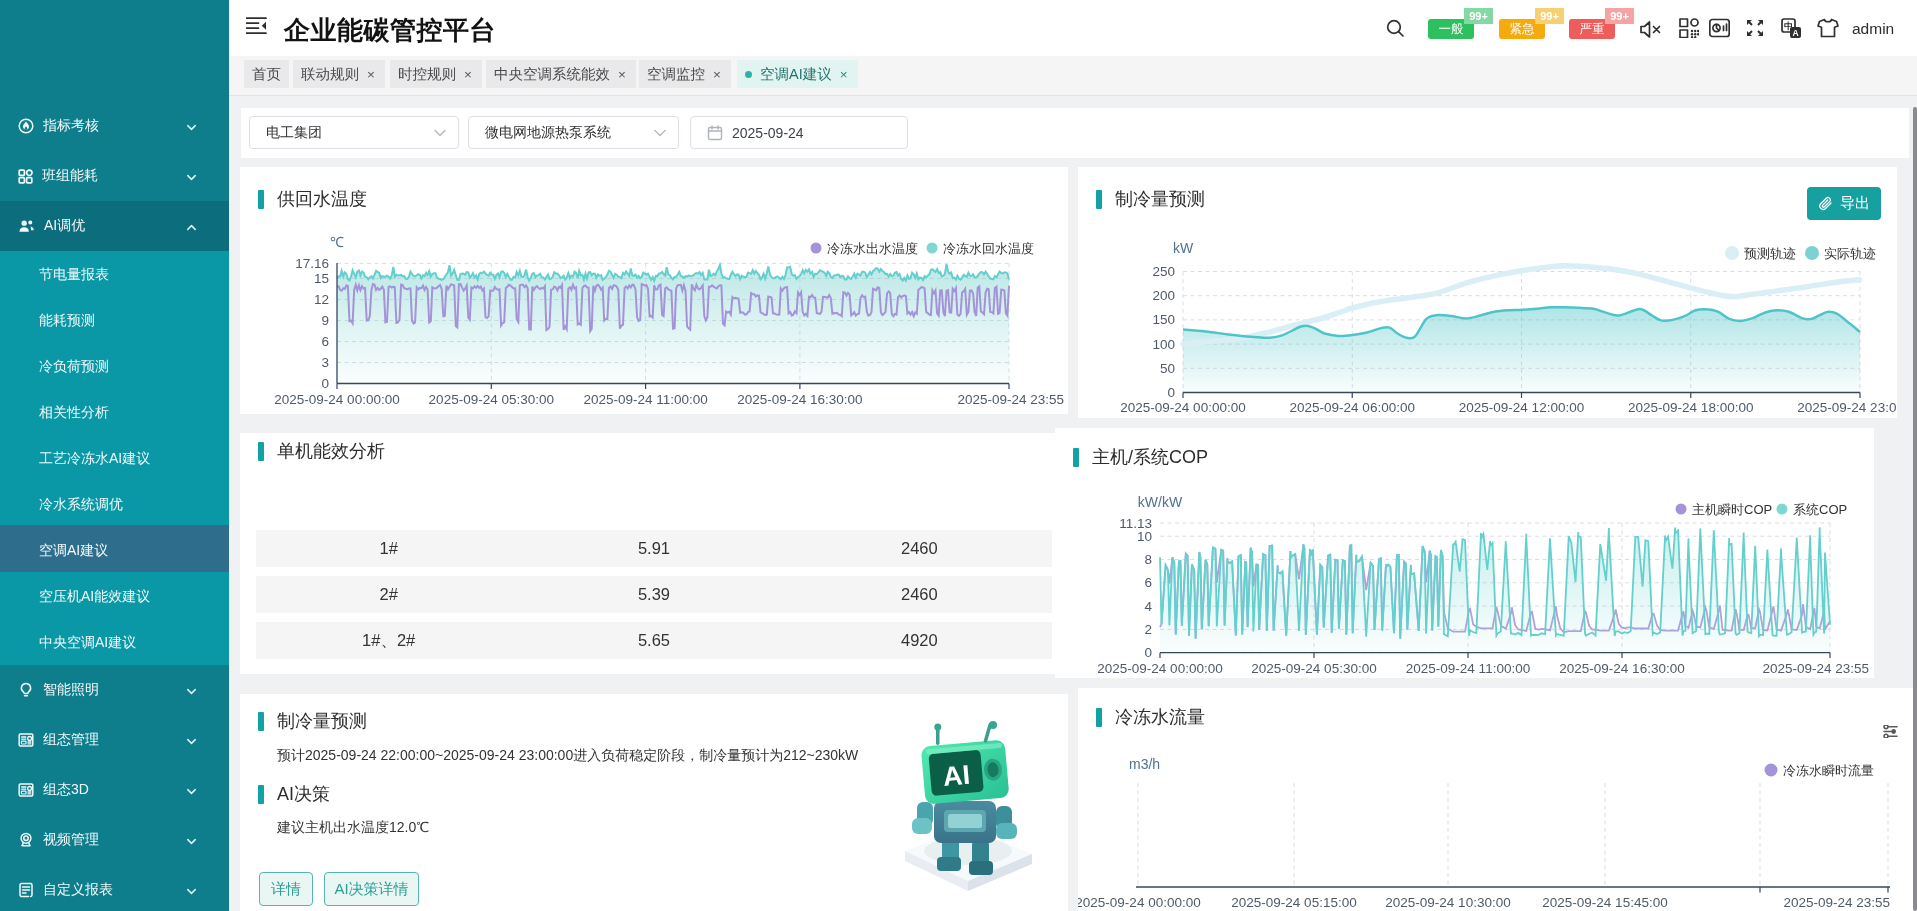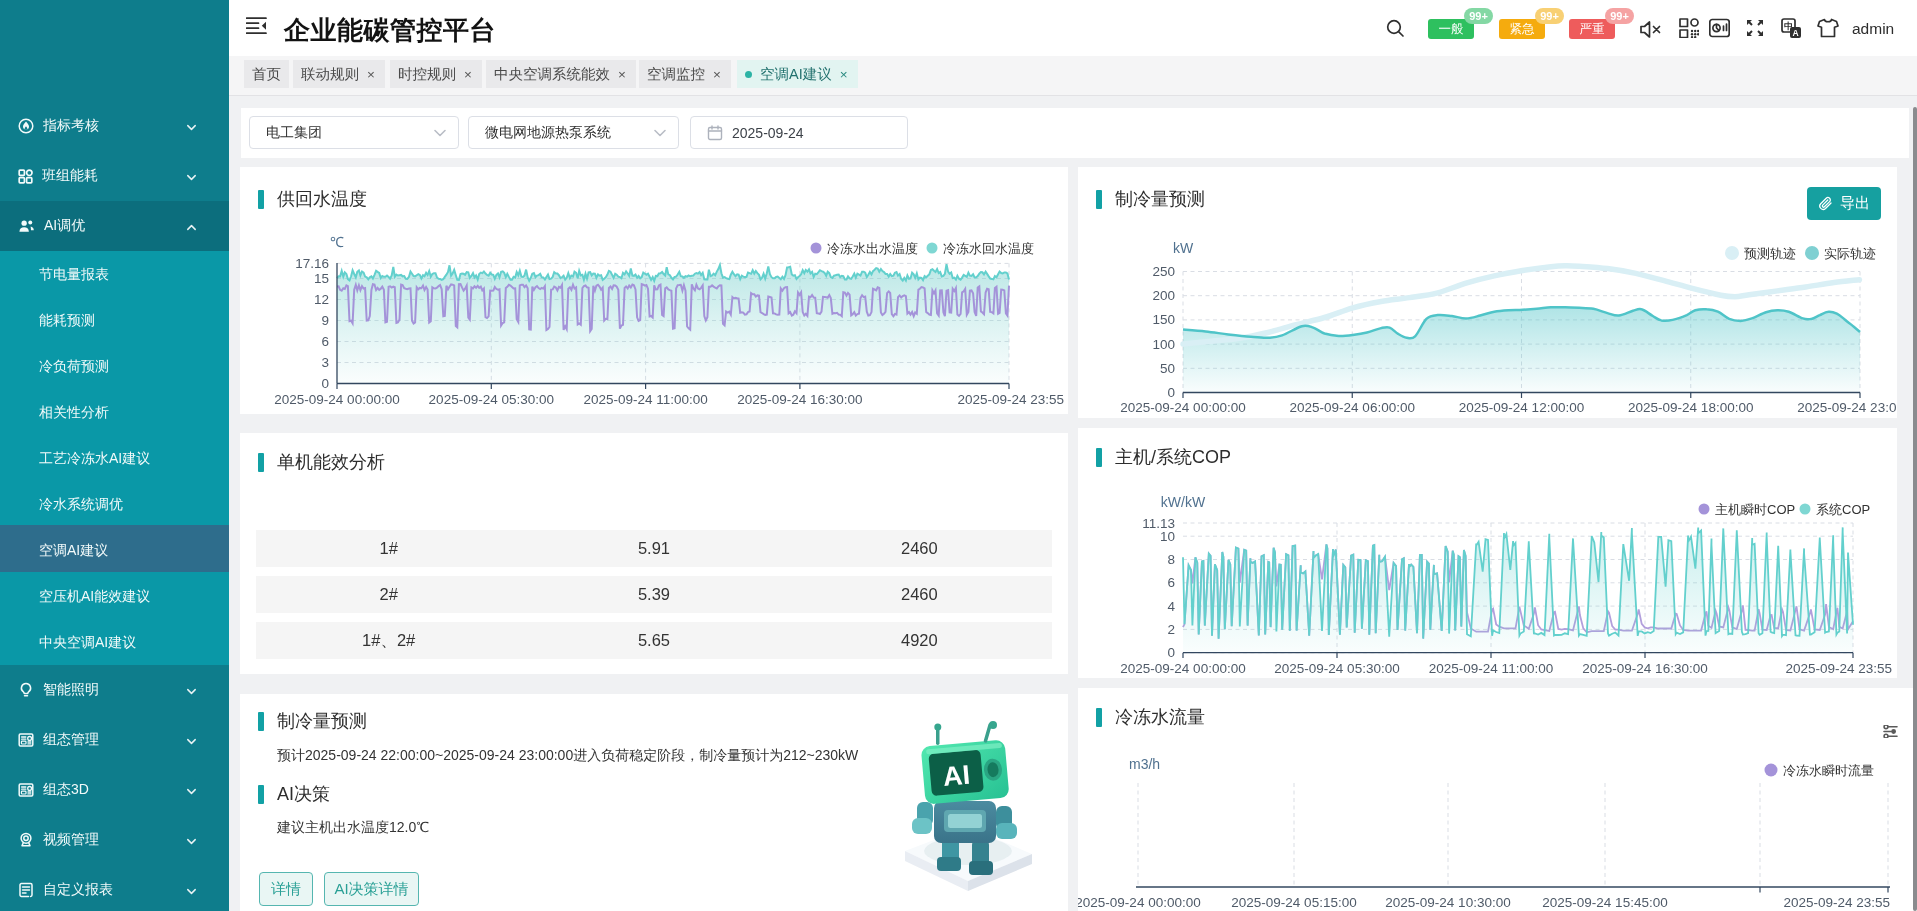--- a/index.html
+++ b/index.html
@@ -9,21 +9,21 @@
 #sidebar{position:absolute;left:0;top:0;width:229px;height:911px;background:#0e7d8c;color:#eef7f8}
 .mitem{position:absolute;left:0;width:229px;height:50px;display:flex;align-items:center;font-size:14px;color:#f2fafa}
 .mitem svg{margin-left:18px;margin-right:9px;flex:0 0 auto}
 .mitem .chev{position:absolute;right:22px;top:50%;margin-top:-5px}
 .sub{position:absolute;left:0;width:229px;height:46px;line-height:46px;font-size:14px;color:#f2fafa;padding-left:39px}
 
 #header{position:absolute;left:229px;top:0;width:1688px;height:56px;background:#fff}
 #htitle{position:absolute;left:55px;top:13px;font-size:26px;font-weight:bold;color:#121212;letter-spacing:0.5px}
 .hicon{position:absolute;top:19px}
 .badge{position:absolute;top:19px;height:20px;border-radius:3px;color:#fff;font-size:12.5px;text-align:center;line-height:20px;width:46px}
-.bub{position:absolute;top:8px;width:29px;height:16px;border-radius:8px;color:#fff;font-size:11px;text-align:center;line-height:16px;font-weight:bold}
+.bub{position:absolute;top:8px;width:29px;height:16px;border-radius:0;color:#fff;font-size:11px;text-align:center;line-height:16px;font-weight:bold}
 
 #tabbar{position:absolute;left:229px;top:56px;width:1688px;height:40px;background:#f5f5f6;border-bottom:1px solid #e2e2e5}
 .tab{position:absolute;top:4px;height:28px;background:#e9e9eb;color:#494949;font-size:14.5px;display:flex;align-items:center;padding:0 8px;white-space:nowrap}
 .tab .x{margin-left:6px;font-size:13.5px;color:#555;padding:0 2px}
 .tab.active{background:#e2f4f1;color:#22716e}
 .tab.active .x{color:#2a8a80}
 .tab .dot{width:7px;height:7px;border-radius:50%;background:#2cb3a5;margin-right:8px}
 
 #filterbar{position:absolute;left:241px;top:108px;width:1668px;height:50px;background:#fff}
 .inp{position:absolute;top:8px;height:33px;background:#fff;border:1px solid #dcdfe6;border-radius:4px;font-size:14px;color:#303030;display:flex;align-items:center;padding-left:16px}
@@ -328,38 +328,38 @@
         <text class="axtext" x="612.75" y="244.5" text-anchor="middle">2025-09-24 18:00:00</text>
         <text class="axtext" x="782" y="244.5" text-anchor="middle">2025-09-24 23:00:00</text>
         <text class="unit" x="105" y="86" text-anchor="middle">kW</text>
         <circle cx="654" cy="86" r="7" fill="#d9eff5"></circle>
         <text class="leg" x="666" y="91">预测轨迹</text>
         <circle cx="734" cy="86" r="7" fill="#7fd0d2"></circle>
         <text class="leg" x="746" y="91">实际轨迹</text>
       </svg>
 </div>
 <div class="card" style="left:240px;top:433px;width:828px;height:241px">
-<div class="ctitle" style="left:18px;top:17px"><span class="bar"></span>单机能效分析</div>
+<div class="ctitle" style="left:18px;top:6px"><span class="bar"></span>单机能效分析</div>
 <div class="trow" style="left:16px;top:97px;width:796px;height:37px;background:#f5f5f5;font-size:16.5px;color:#333">
         <div>1#</div>
         <div>5.91</div>
         <div>2460</div>
       </div>
 <div class="trow" style="left:16px;top:143px;width:796px;height:37px;background:#f5f5f5;font-size:16.5px;color:#333">
         <div>2#</div>
         <div>5.39</div>
         <div>2460</div>
       </div>
 <div class="trow" style="left:16px;top:189px;width:796px;height:37px;background:#f5f5f5;font-size:16.5px;color:#333">
         <div>1#、2#</div>
         <div>5.65</div>
         <div>4920</div>
       </div>
 </div>
-<div class="card" style="left:1078px;top:428px;width:819px;height:250px">
+<div class="card" style="left:1055px;top:428px;width:819px;height:250px">
 <div class="ctitle" style="left:18px;top:17px"><span class="bar"></span>主机/系统COP</div>
 <svg class="abs" style="left:0;top:0" width="819" height="250" viewBox="0 0 819 250">
         <defs>
           <linearGradient id="tg3" x1="0" y1="0" x2="0" y2="1">
             <stop offset="0" stop-color="rgba(99,208,205,0.35)"></stop>
             <stop offset="1" stop-color="rgba(99,208,205,0.03)"></stop>
           </linearGradient>
         </defs>
         <line x1="105" y1="95.0" x2="775" y2="95.0" stroke="#d9dde4" stroke-width="1" stroke-dasharray="4 3.5"></line>
         <line x1="105" y1="108.2" x2="775" y2="108.2" stroke="#d9dde4" stroke-width="1" stroke-dasharray="4 3.5"></line>

